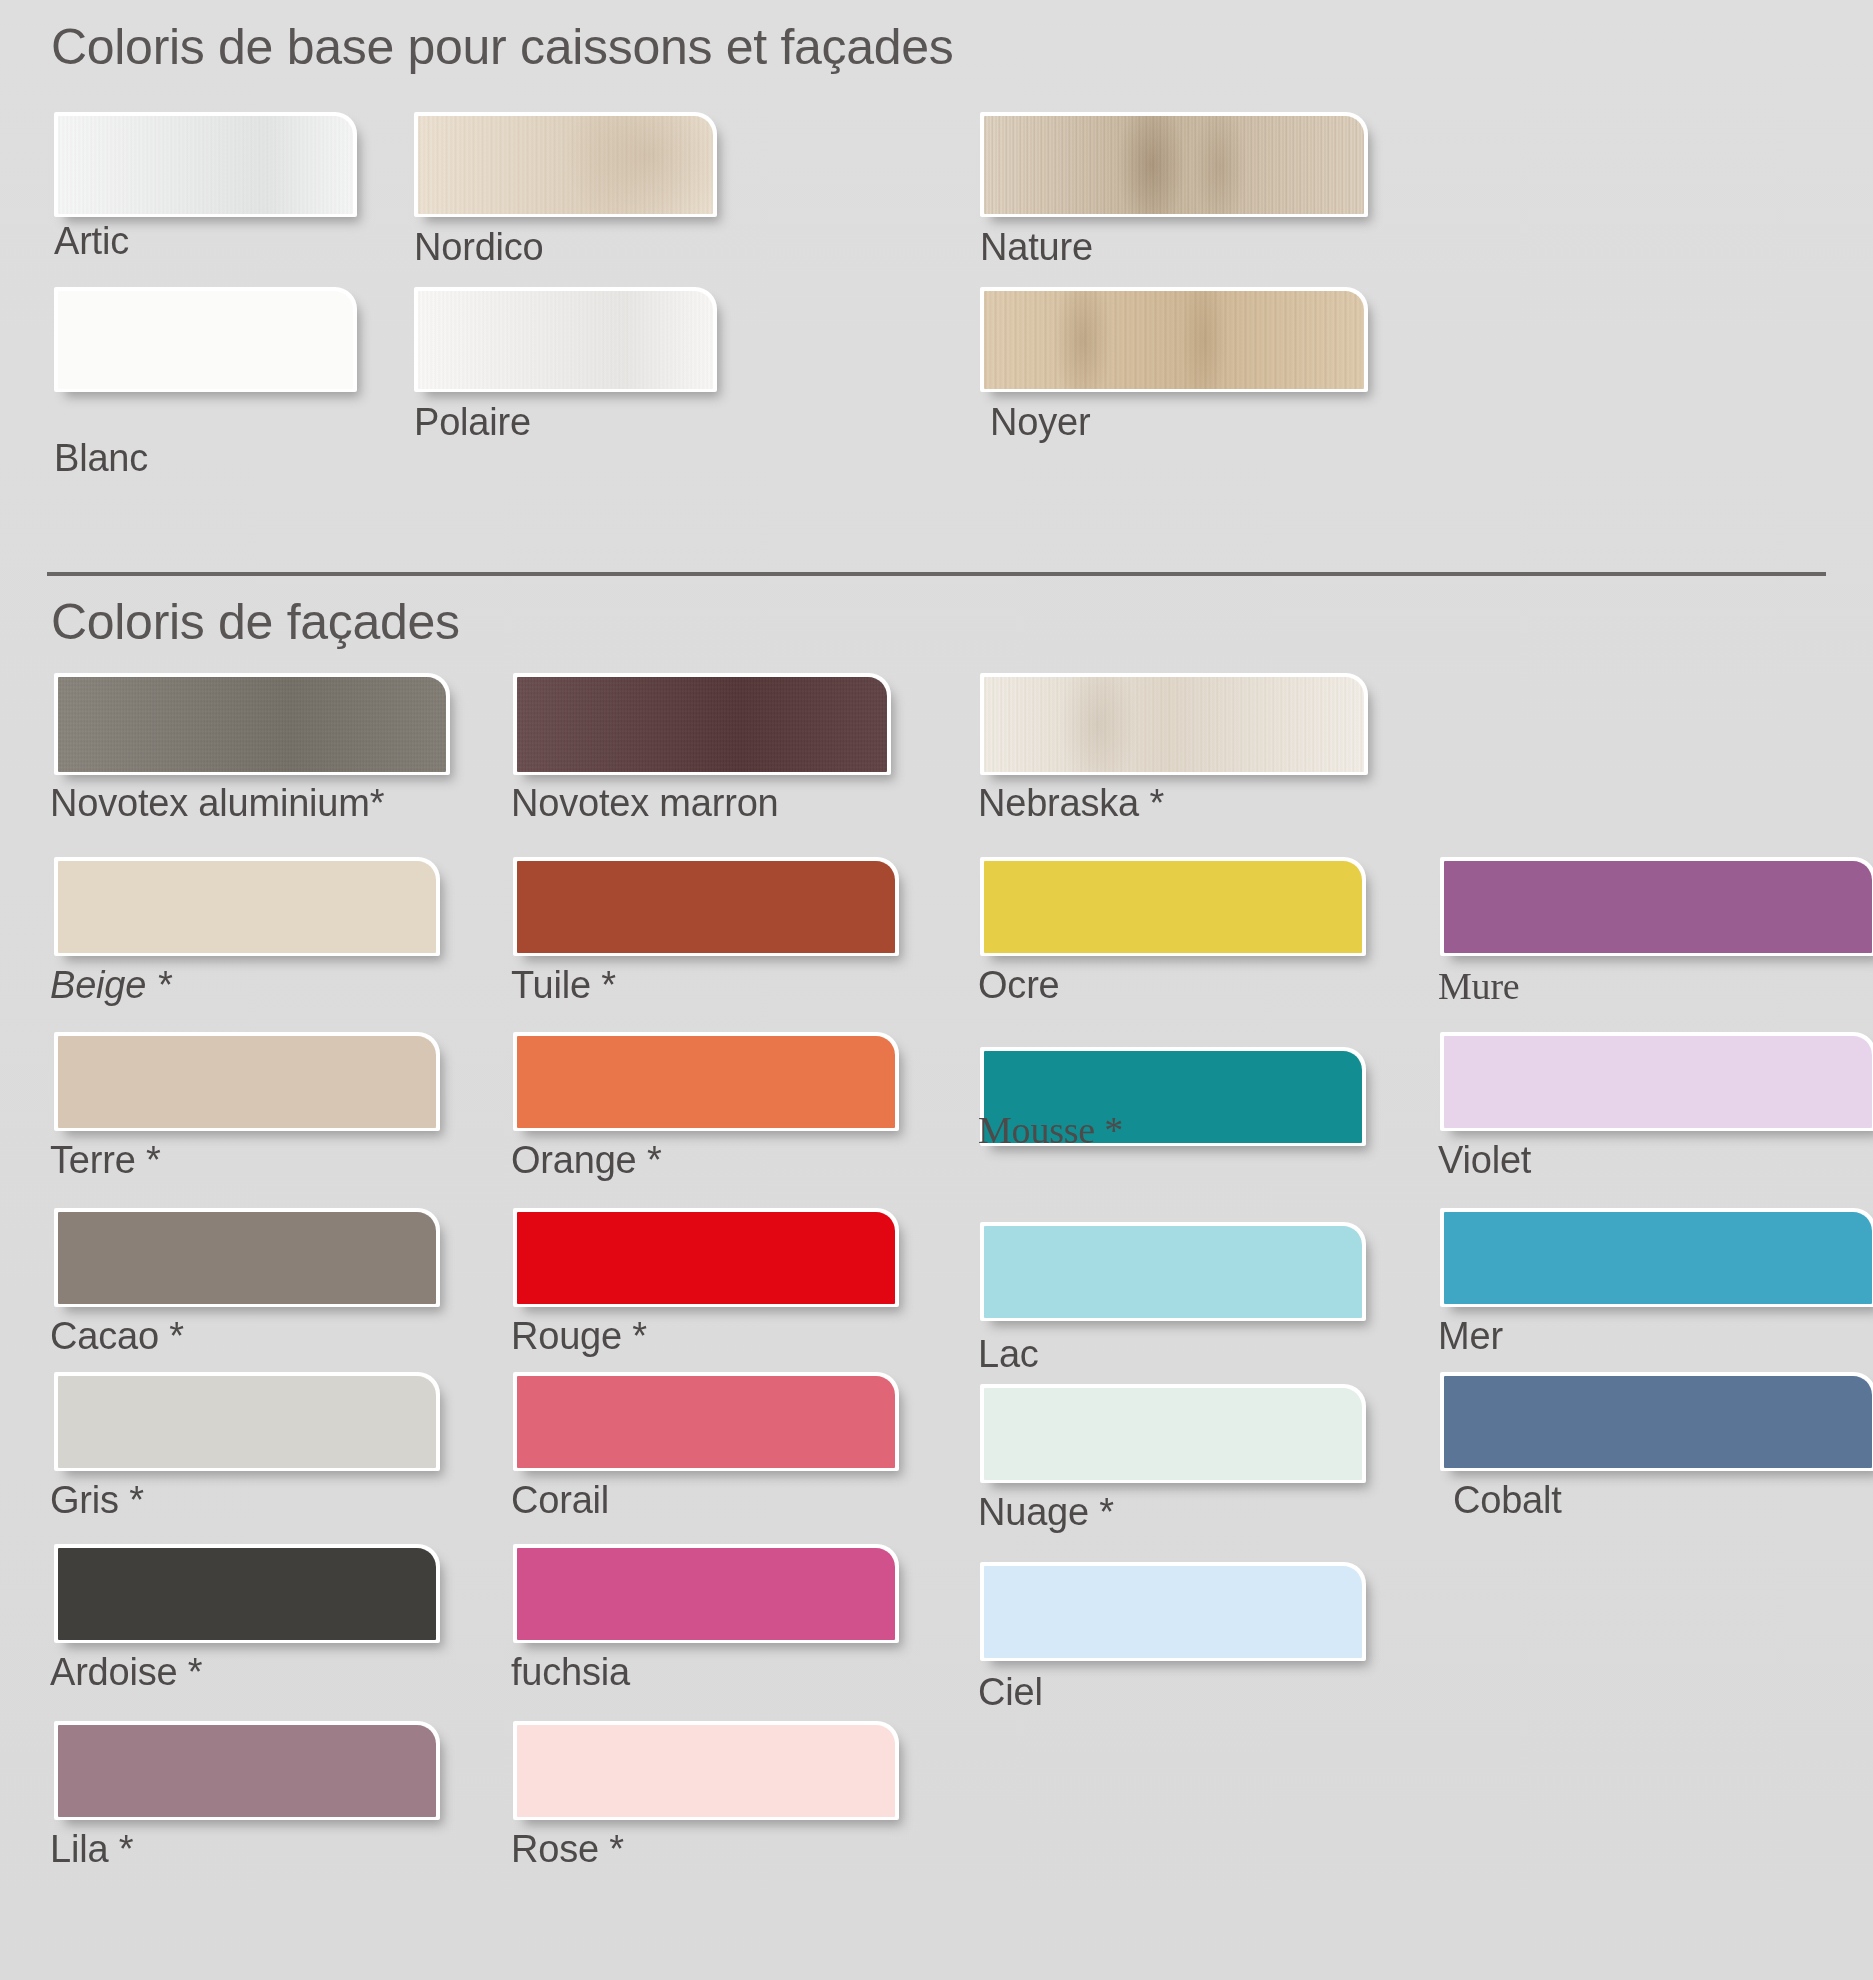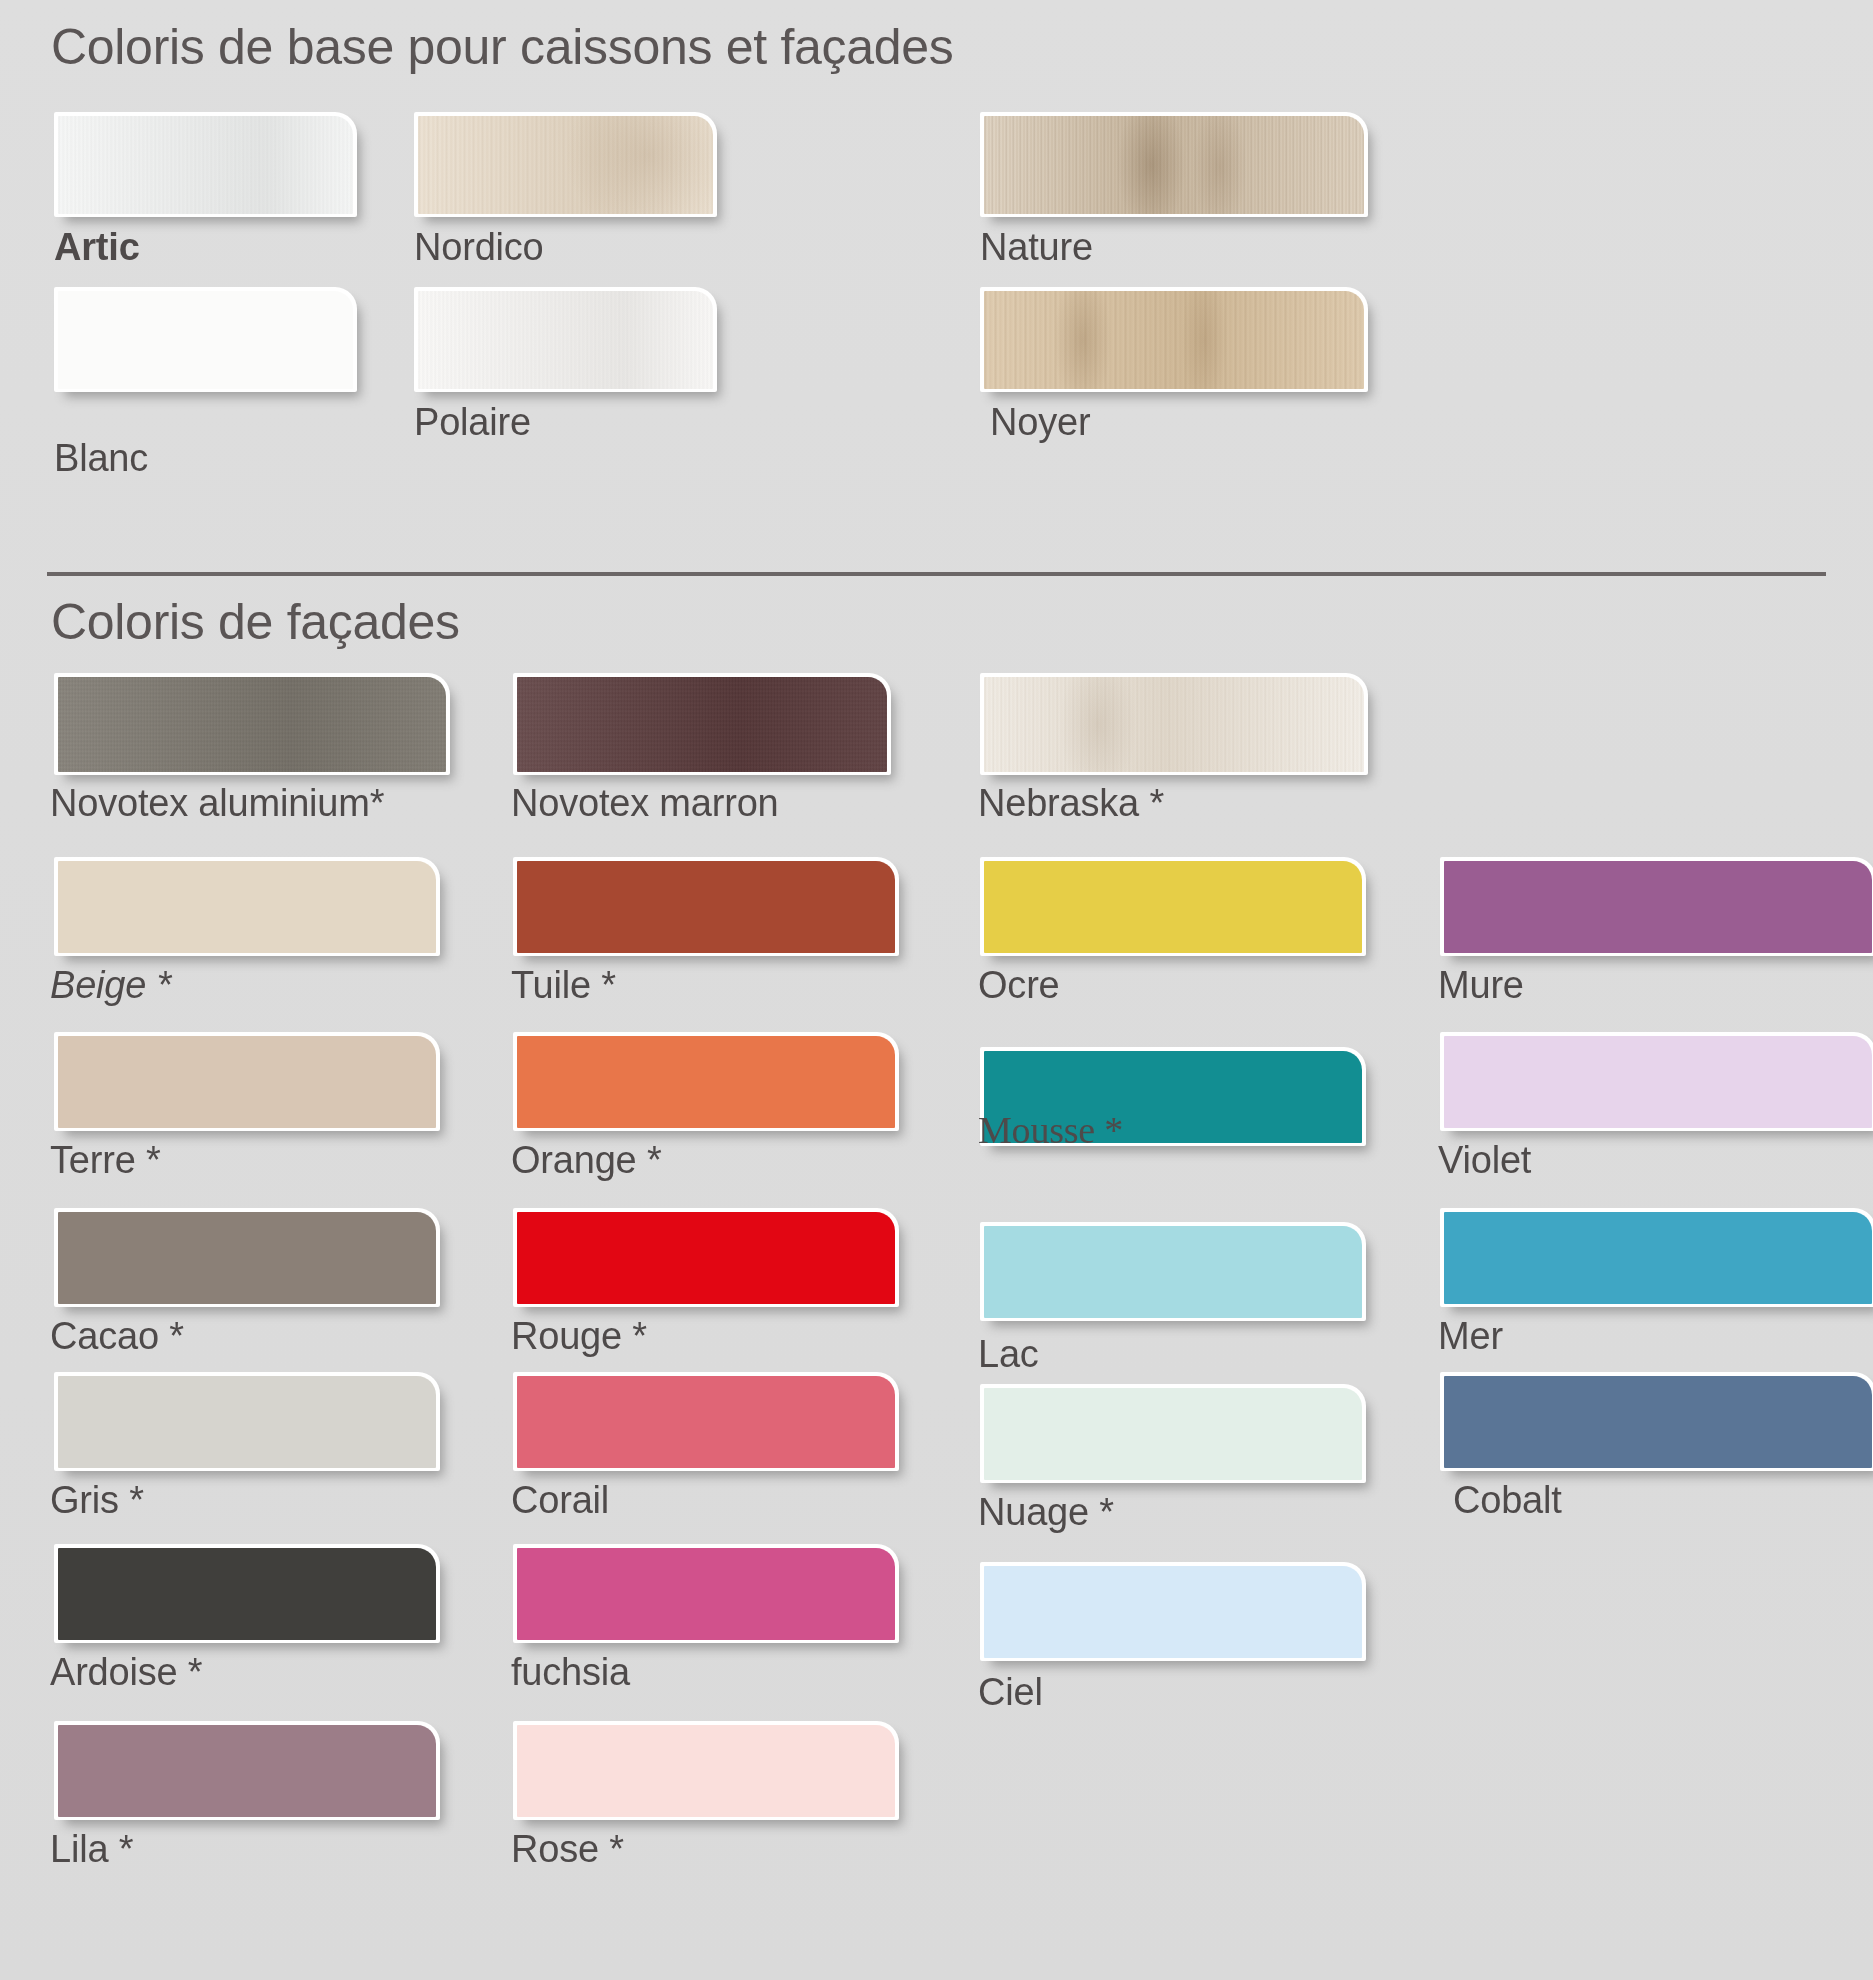--- a/index.html
+++ b/index.html
@@ -91,21 +91,21 @@
 <div class="page">
 
   <h1 class="section-title" id="title-base">Coloris de base pour caissons et façades</h1>
 
   <div id="base-grid">
       <div class="swatch" style="left: 54px; top: 112px; width: 303px; height: 105px;">
         <div class="chip">
           <div class="fill" style="background: repeating-linear-gradient(90deg, rgba(255, 255, 255, 0) 0px, rgba(160, 160, 160, 0.1) 1px, rgba(255, 255, 255, 0) 3px, rgba(200, 200, 200, 0.14) 5px, rgba(255, 255, 255, 0) 8px), linear-gradient(90deg, rgba(255, 255, 255, 0.5), rgba(180, 180, 180, 0.18) 70%, rgba(255, 255, 255, 0.45)), linear-gradient(rgb(238, 240, 239), rgb(238, 240, 239));"></div>
         </div>
       </div>
-      <div class="swatch-label" style="left: 54px; top: 226px; font-weight: bold;">Artic</div>
+      <div class="swatch-label" style="left: 54px; top: 220px;">Artic</div>
       <div class="swatch" style="left: 414px; top: 112px; width: 303px; height: 105px;">
         <div class="chip">
           <div class="fill" style="background: repeating-linear-gradient(90deg, rgba(150, 120, 85, 0) 0px, rgba(150, 120, 85, 0.12) 1px, rgba(150, 120, 85, 0) 4px, rgba(170, 140, 105, 0.1) 6px, rgba(150, 120, 85, 0) 9px), radial-gradient(40% 120% at 78% 40%, rgba(140, 110, 75, 0.18), rgba(0, 0, 0, 0) 70%), linear-gradient(90deg, rgba(255, 255, 255, 0.28), rgba(0, 0, 0, 0.03) 60%, rgba(255, 255, 255, 0.22)), linear-gradient(rgb(230, 217, 198), rgb(230, 217, 198));"></div>
         </div>
       </div>
       <div class="swatch-label" style="left: 414px; top: 226px;">Nordico</div>
       <div class="swatch" style="left: 980px; top: 112px; width: 388px; height: 105px;">
         <div class="chip">
           <div class="fill" style="background: repeating-linear-gradient(90deg, rgba(120, 95, 65, 0) 0px, rgba(120, 95, 65, 0.22) 1px, rgba(120, 95, 65, 0) 3px, rgba(140, 112, 78, 0.16) 5px, rgba(120, 95, 65, 0) 7px), radial-gradient(12% 95% at 44% 50%, rgba(110, 85, 58, 0.3), rgba(0, 0, 0, 0) 75%), radial-gradient(9% 90% at 62% 52%, rgba(125, 98, 68, 0.22), rgba(0, 0, 0, 0) 78%), linear-gradient(90deg, rgba(255, 255, 255, 0.35), rgba(0, 0, 0, 0.05) 45%, rgba(255, 255, 255, 0.3)), linear-gradient(rgb(212, 195, 171), rgb(212, 195, 171));"></div>
         </div>
@@ -172,21 +172,21 @@
         <div class="chip">
           <div class="fill" style="background: linear-gradient(rgb(230, 206, 71), rgb(230, 206, 71));"></div>
         </div>
       </div>
       <div class="swatch-label" style="left: 978px; top: 964px;">Ocre</div>
       <div class="swatch" style="left: 1440px; top: 857px; width: 436px; height: 99px;">
         <div class="chip">
           <div class="fill" style="background: linear-gradient(rgb(154, 93, 146), rgb(154, 93, 146));"></div>
         </div>
       </div>
-      <div class="swatch-label" style="left: 1438px; top: 964px;">Mure</div>
+      <div class="swatch-label" style="left: 1438px; top: 964px; font-family: Liberation Serif, serif;">Mure</div>
       <div class="swatch" style="left: 54px; top: 1032px; width: 386px; height: 99px;">
         <div class="chip">
           <div class="fill" style="background: linear-gradient(rgb(216, 198, 180), rgb(216, 198, 180));"></div>
         </div>
       </div>
       <div class="swatch-label" style="left: 50px; top: 1139px;">Terre *</div>
       <div class="swatch" style="left: 513px; top: 1032px; width: 386px; height: 99px;">
         <div class="chip">
           <div class="fill" style="background: linear-gradient(rgb(232, 118, 74), rgb(232, 118, 74));"></div>
         </div>

